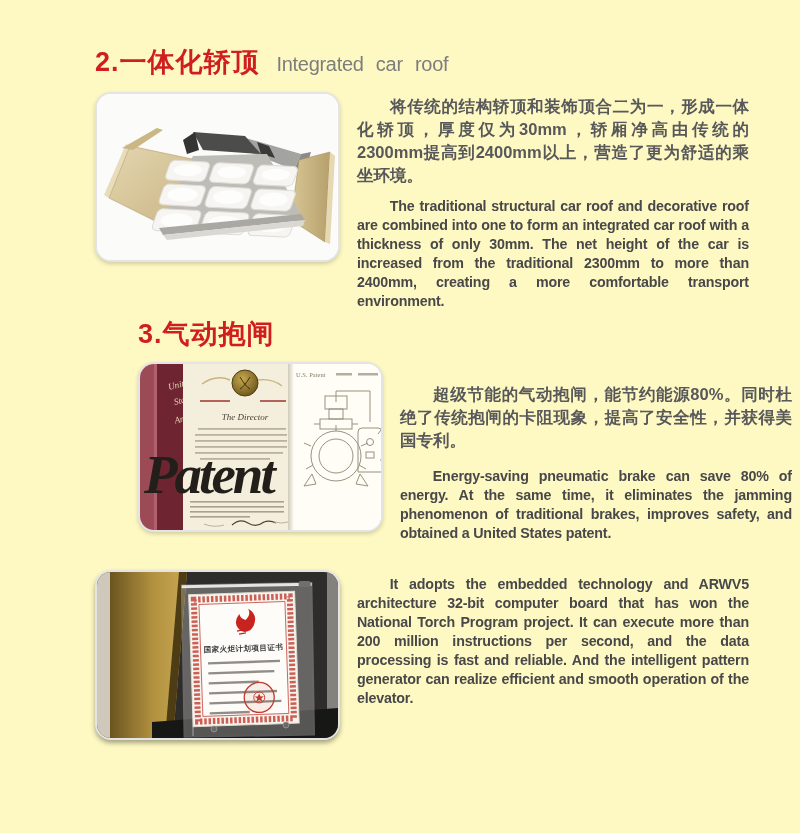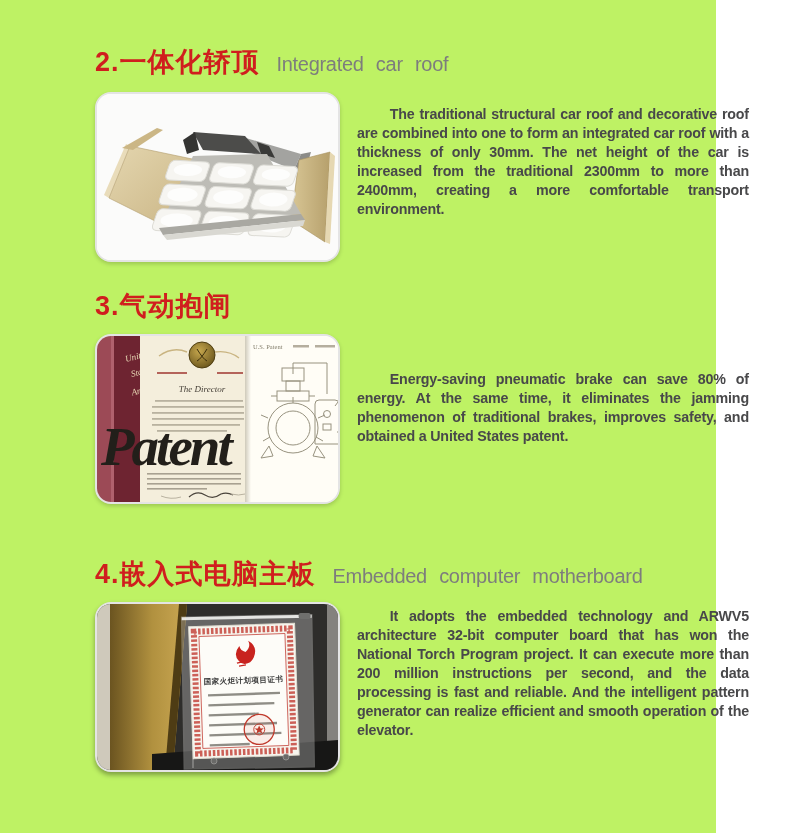--- a/index.html
+++ b/index.html
@@ -1,23 +1,23 @@
 <!DOCTYPE html>
 <html><head>
 <meta charset="utf-8">
 <style>
   html,body{margin:0;padding:0;}
   body{
     width:800px;height:833px;overflow:hidden;background:#ffffff;
     font-family:"Liberation Sans",sans-serif;
   }
-  #page{position:relative;width:716px;height:833px;background:#bef264;}
+  #page{position:relative;width:800px;height:833px;background:#fef9c3;}
   .section{position:absolute;left:95px;width:660px;}
   #sec-roof{top:44px;}
-  #sec-brake{top:288px;}
+  #sec-brake{top:316px;margin-left:43px;}
   #sec-board{top:556px;}
   .heading{display:flex;align-items:baseline;gap:17px;height:32px;}
   .h-zh{
     font-size:27px;font-weight:bold;color:#d01e1e;letter-spacing:1px;white-space:nowrap;
   }
   .h-en{
     font-size:20px;font-weight:normal;color:#7d7d7d;letter-spacing:-0.3px;
     word-spacing:7px;white-space:nowrap;
   }
   .row{display:flex;margin-top:14px;}
@@ -109,20 +109,21 @@
                 <ellipse cx="76" cy="60" rx="16" ry="7"></ellipse>
                 <ellipse cx="123" cy="60" rx="15" ry="7"></ellipse>
             </g>
           </g>
 
           <polygon points="62,134 204,120 208,126 66,141" fill="#a9a8a2"></polygon>
           <polygon points="66,141 208,126 206,132 70,146" fill="#d9d8d2"></polygon>
         </svg>
       </div>
       <div class="text-col">
+        <p class="para-zh">将传统的结构轿顶和装饰顶合二为一，形成一体化轿顶，厚度仅为30mm，轿厢净高由传统的2300mm提高到2400mm以上，营造了更为舒适的乘坐环境。</p>
         <div class="en-wrap">
             <p class="para-en">The traditional structural car roof and decorative roof are combined into one to form an integrated car roof with a thickness of only 30mm. The net height of the car is increased from the traditional 2300mm to more than 2400mm, creating a more comfortable transport environment.</p>
           </div>
       </div>
     </div>
   </div>
 
   <div class="section" id="sec-brake">
     <div class="heading">
       <span class="h-zh">3.气动抱闸</span>
@@ -204,32 +205,29 @@
             <line x1="196" y1="67" x2="196" y2="61"></line>
             <path d="M222,64 h16 a4 4 0 0 1 4 4 v40 h-24 v-40 a4 4 0 0 1 4 -4 z"></path>
             <circle cx="230" cy="78" r="3.5"></circle>
             <rect x="226" y="88" width="8" height="6"></rect>
             <line x1="238" y1="70" x2="241" y2="66"></line>
               <line x1="240" y1="96" x2="241" y2="96"></line>
           </g>
         </svg>
       </div>
       <div class="text-col">
+        <p class="para-zh">超级节能的气动抱闸，能节约能源80%。同时杜绝了传统抱闸的卡阻现象，提高了安全性，并获得美国专利。</p>
         <div class="en-wrap">
             <p class="para-en">Energy-saving pneumatic brake can save 80% of energy. At the same time, it eliminates the jamming phenomenon of traditional brakes, improves safety, and obtained a United States patent.</p>
           </div>
       </div>
     </div>
   </div>
 
   <div class="section" id="sec-board">
-    <div class="heading">
-      <span class="h-zh">4.嵌入式电脑主板</span>
-      <span class="h-en">Embedded computer motherboard</span>
-    </div>
     <div class="row">
       <div class="card">
         <svg width="241" height="166" viewBox="0 0 241 166">
           <defs>
             <linearGradient id="goldWall" x1="0" y1="0" x2="1" y2="0">
               <stop offset="0" stop-color="#6b5420"></stop>
                 <stop offset="0.55" stop-color="#b1913f"></stop>
                 <stop offset="1" stop-color="#caa753"></stop>
             </linearGradient>
           </defs>

